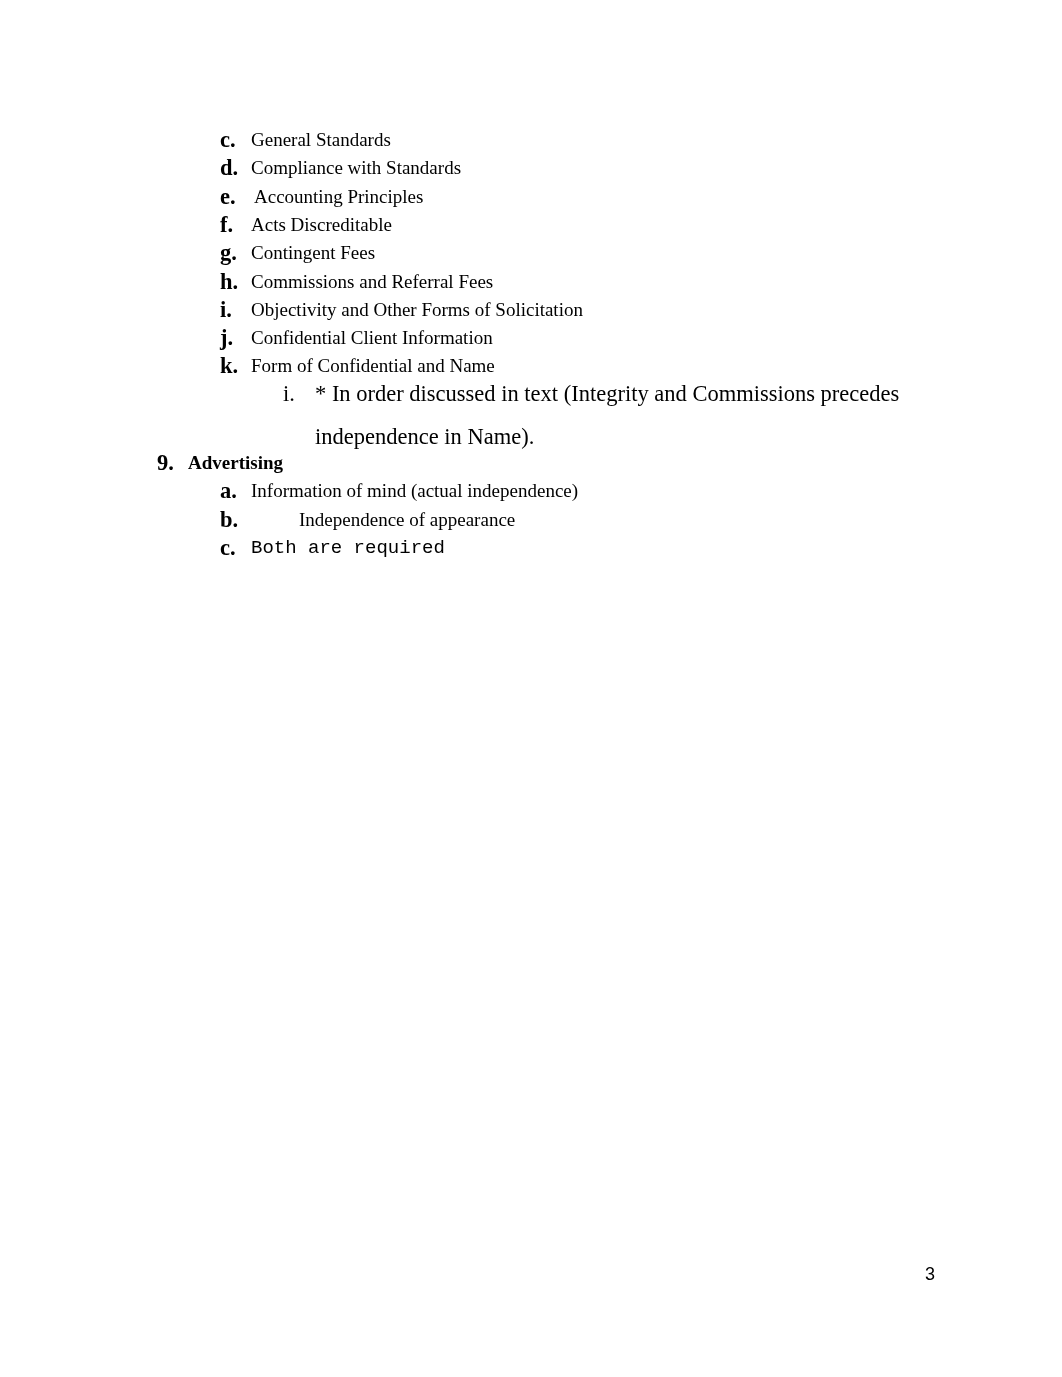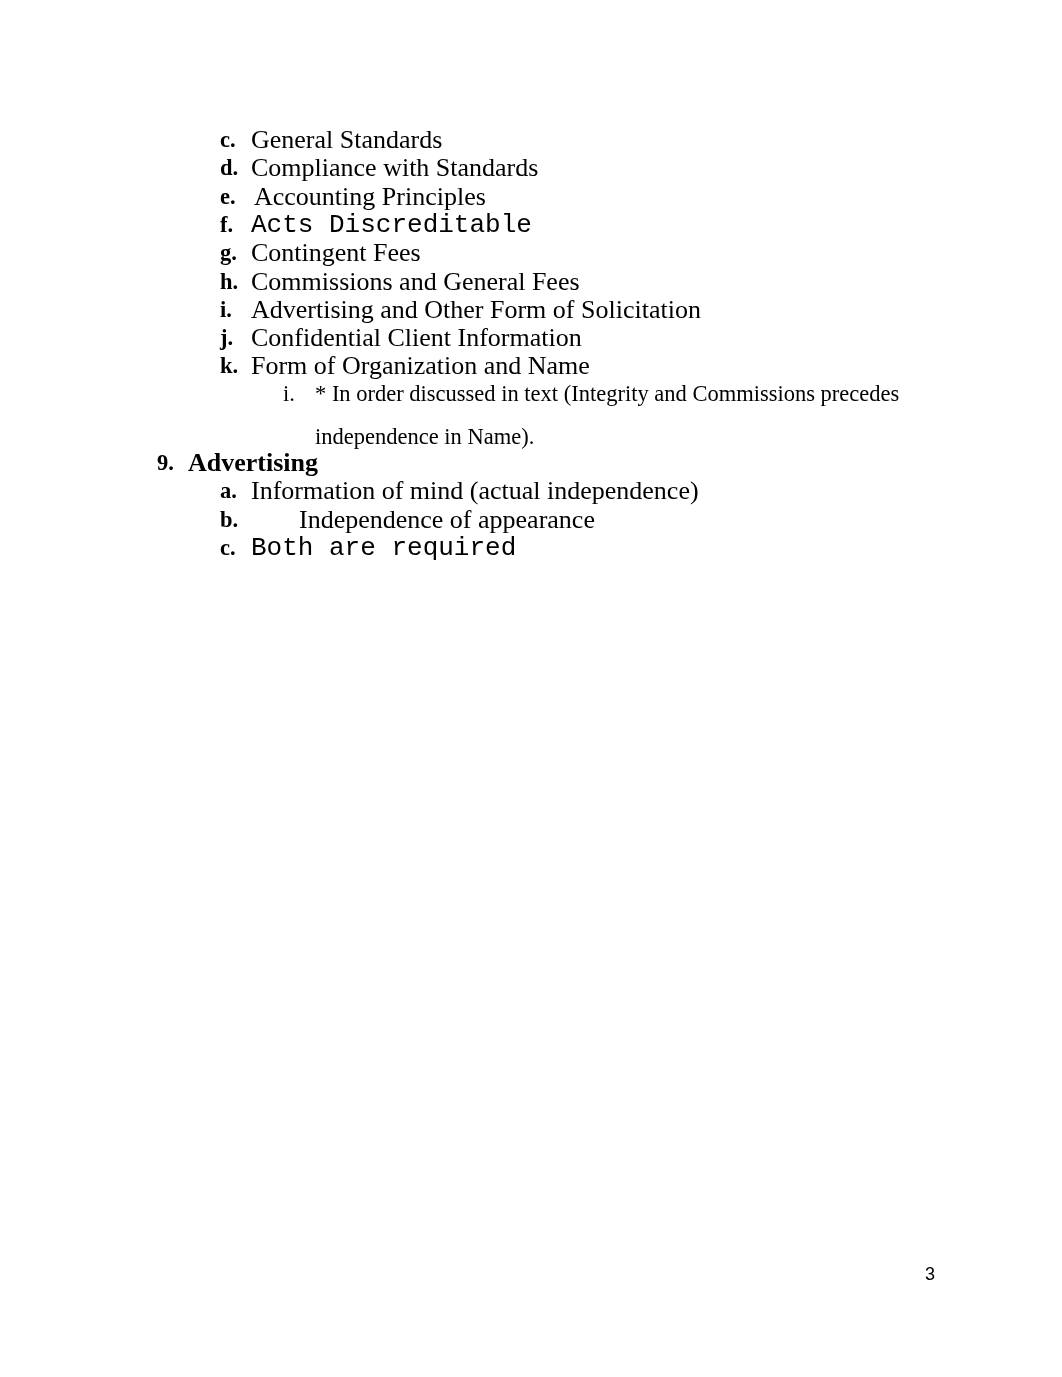--- a/index.html
+++ b/index.html
@@ -33,21 +33,21 @@
     text-align: left;
     font-size: 22.5px;
     line-height: 28.3px;
   }
   .marker.bold { font-weight: bold; }
   .marker.plain { font-weight: normal; }
 
   .label {
     position: absolute;
     font-weight: normal;
-    font-size: 26px;
+    font-size: 19px;
     line-height: 28.3px;
     white-space: nowrap;
   }
   .label.bold { font-weight: bold; }
 
   
   .note-block {
     position: absolute;
     font-size: 22.5px;
     line-height: 28.3px;
@@ -84,46 +84,46 @@
       <span class="label" style="left:251px;">Compliance with Standards</span>
     </div>
 
     <div class="row" style="top:182.6px; left:0;">
       <span class="marker bold" style="left:220px;">e.</span>
       <span class="label" style="left:254px;">Accounting Principles</span>
     </div>
 
     <div class="row" style="top:210.9px; left:0;">
       <span class="marker bold" style="left:220px;">f.</span>
-      <span class="label" style="left:251px;font-family:Liberation Mono, monospace;">Acts Discreditable</span>
+      <span class="label" style="left:251px;">Acts Discreditable</span>
     </div>
 
     <div class="row" style="top:239.2px; left:0;">
       <span class="marker bold" style="left:220px;">g.</span>
       <span class="label" style="left:251px;">Contingent Fees</span>
     </div>
 
     <div class="row" style="top:267.5px; left:0;">
       <span class="marker bold" style="left:220px;">h.</span>
-      <span class="label" style="left:251px;">Commissions and General Fees</span>
+      <span class="label" style="left:251px;">Commissions and Referral Fees</span>
     </div>
 
     <div class="row" style="top:295.8px; left:0;">
       <span class="marker bold" style="left:220px;">i.</span>
-      <span class="label" style="left:251px;">Advertising and Other Form of Solicitation</span>
+      <span class="label" style="left:251px;">Objectivity and Other Forms of Solicitation</span>
     </div>
 
     <div class="row" style="top:324.1px; left:0;">
       <span class="marker bold" style="left:220px;">j.</span>
       <span class="label" style="left:251px;">Confidential Client Information</span>
     </div>
 
     <div class="row" style="top:352.4px; left:0;">
       <span class="marker bold" style="left:220px;">k.</span>
-      <span class="label" style="left:251px;">Form of Organization and Name</span>
+      <span class="label" style="left:251px;">Form of Confidential and Name</span>
     </div>
 
     <div class="note-block" style="top:380px; left:0; width:1062px;">
       <span class="marker plain" style="left:283px; top:0;">i.</span>
       <span class="note-line" style="left:315px; top:0;">* In order discussed in text (Integrity and Commissions precedes</span>
       <span class="note-line" style="left:315px; top:43px;">independence in Name).</span>
     </div>
 
   </div>
 

